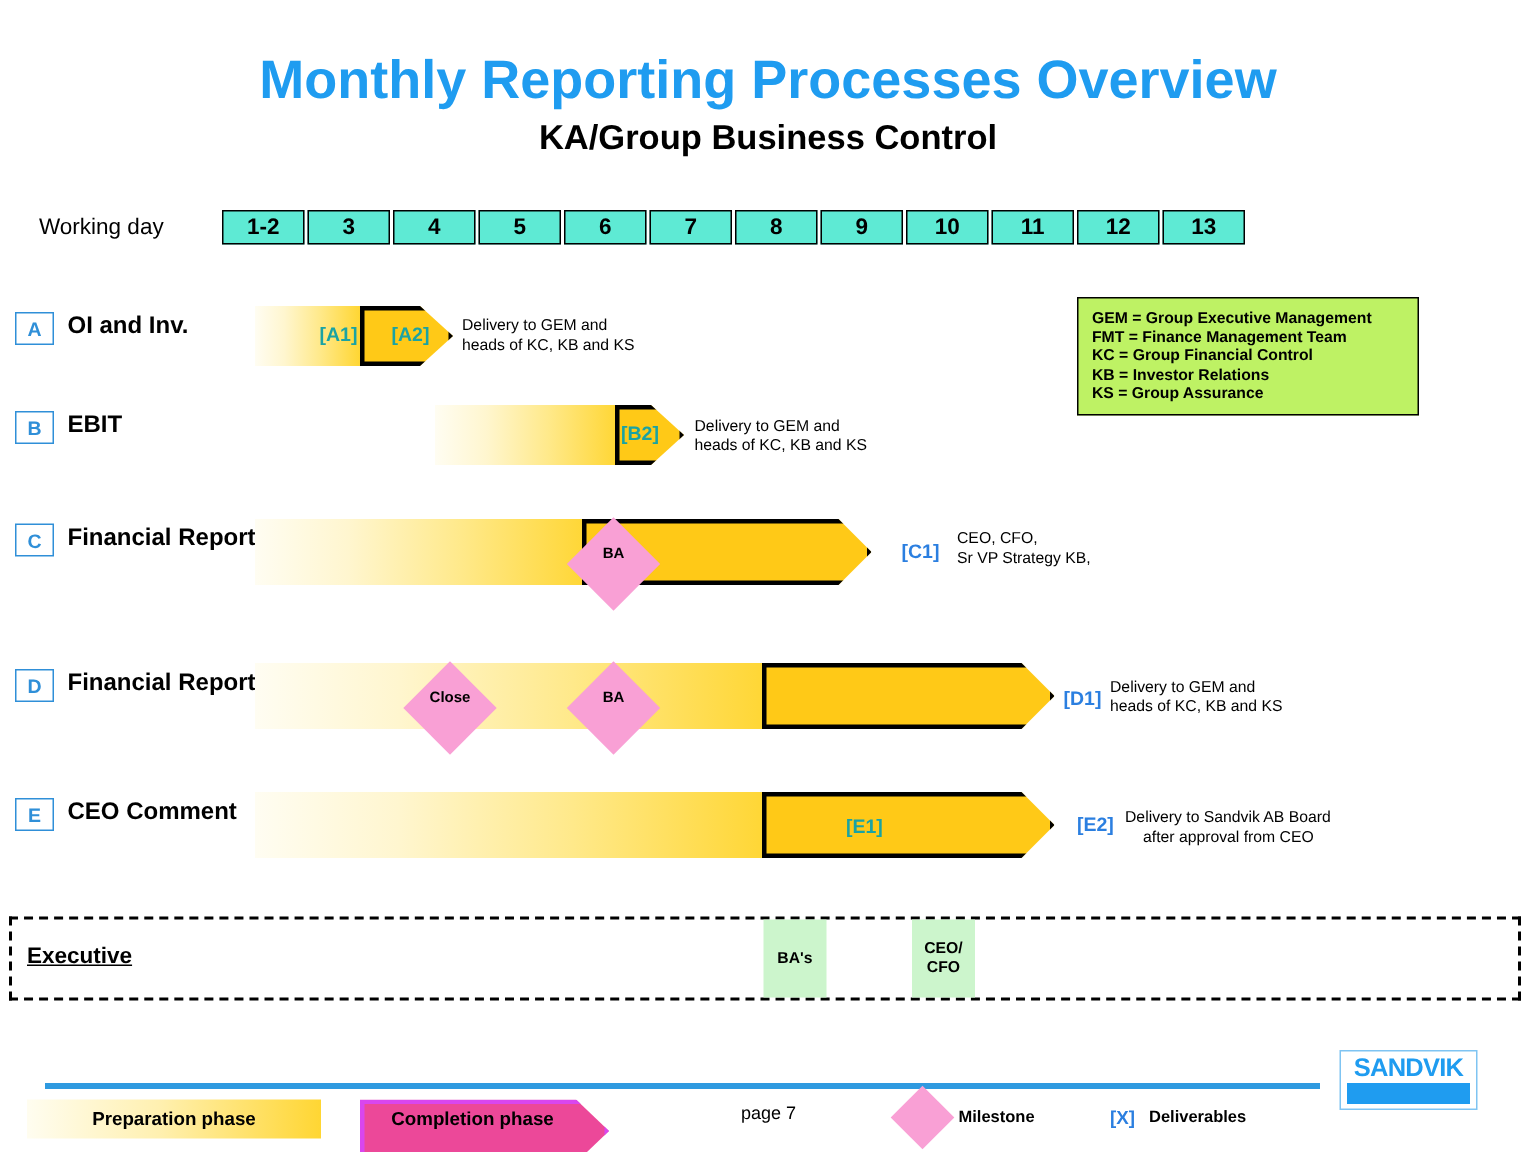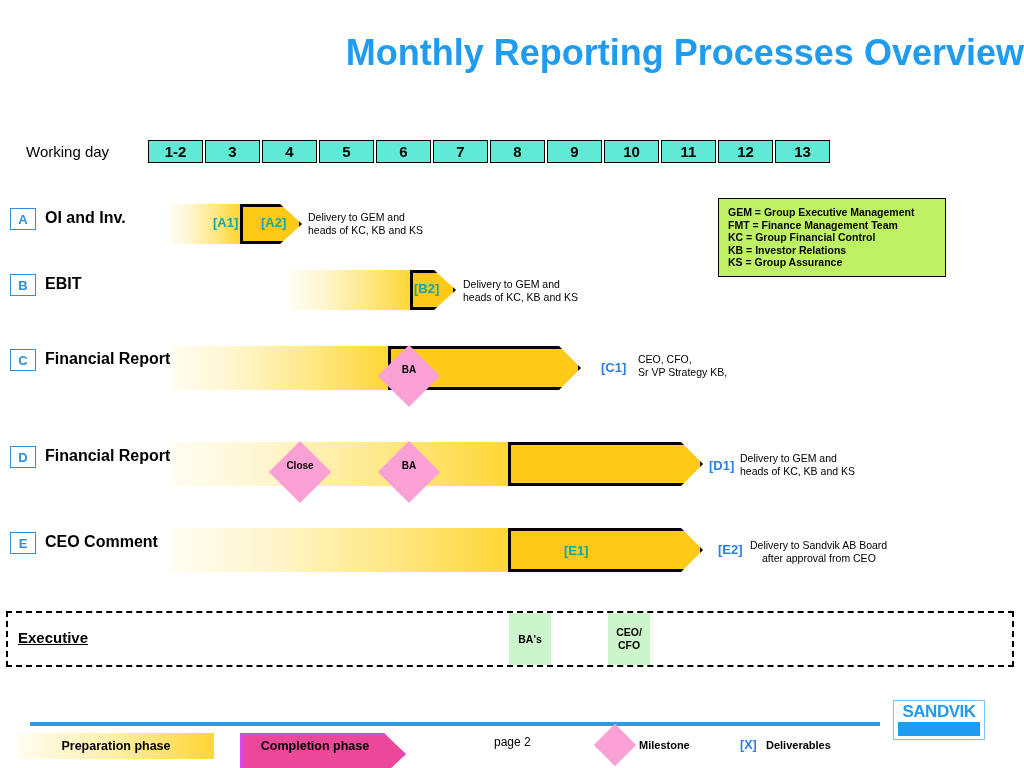--- a/index.html
+++ b/index.html
@@ -5,21 +5,21 @@
   html,body{margin:0;padding:0;}
   body{
     width:1024px;height:768px;background:#ffffff;
     font-family:"Liberation Sans", sans-serif;
     overflow:hidden;position:relative;
   }
   .stage{position:absolute;left:0;top:0;width:1024px;height:768px;}
 
   
   .title{
-    position:absolute;left:0;top:32px;width:1024px;text-align:right;
+    position:absolute;left:0;top:32px;width:1024px;text-align:center;
     font-size:36px;font-weight:bold;color:#1f9cf0;letter-spacing:0px;
   }
   .subtitle{
     position:absolute;left:0;top:78px;width:1024px;text-align:center;
     font-size:23px;font-weight:bold;color:#000000;
   }
 
   
   .wd-label{
     position:absolute;left:26px;top:143px;font-size:15px;color:#000;
@@ -128,20 +128,21 @@
     font-size:17px;font-weight:bold;color:#1f9cf0;letter-spacing:-0.5px;
   }
   .logo-bar{position:absolute;left:4px;top:21px;width:82px;height:14px;background:#1f9cf0;}
 </style>
 </head>
 <body>
 
 <div class="stage">
 
   <div class="title">Monthly Reporting Processes Overview</div>
+  <div class="subtitle">KA/Group Business Control</div>
 
   <div class="wd-label">Working day</div>
   <div class="wd-row">
     <div class="wd-cell">1-2</div>
     <div class="wd-cell">3</div>
     <div class="wd-cell">4</div>
     <div class="wd-cell">5</div>
     <div class="wd-cell">6</div>
     <div class="wd-cell">7</div>
     <div class="wd-cell">8</div>
@@ -241,21 +242,21 @@
   <div class="foot-rule"></div>
 
   <div class="foot-prep">
     <span>Preparation phase</span>
   </div>
 
   <div class="foot-comp">
     <span>Completion phase</span>
   </div>
 
-  <div class="foot-page">page 2</div>
+  <div class="foot-page">page 7</div>
 
   <div class="foot-dia"></div>
   <div class="foot-dia-lbl">Milestone</div>
 
   <div class="foot-x">[X]</div>
   <div class="foot-deliv">Deliverables</div>
 
   <div class="logo">
     <div class="logo-word">SANDVIK</div>
     <div class="logo-bar"></div>

